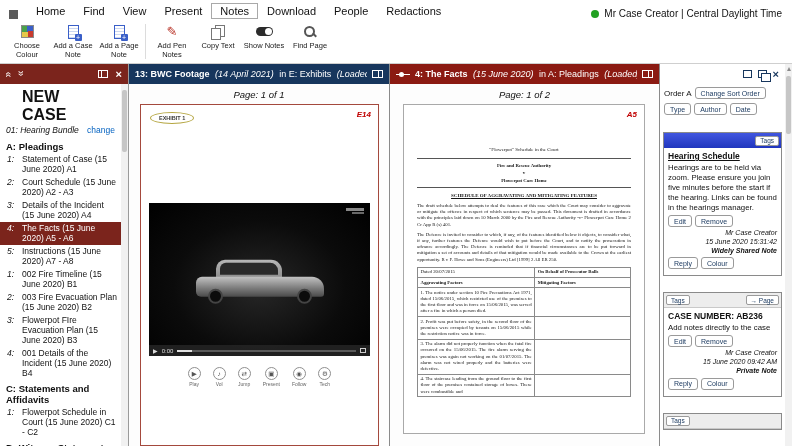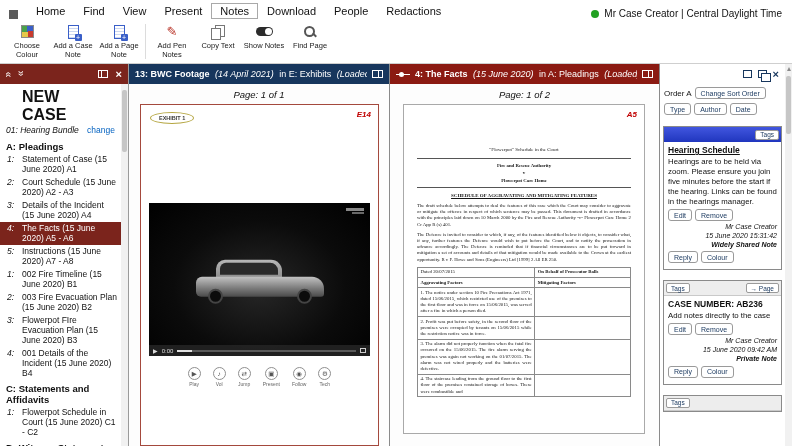--- a/index.html
+++ b/index.html
@@ -114,21 +114,21 @@
 
   
   .notes{left:660px;width:125px;}
   .np-head{height:20px;display:flex;align-items:center;justify-content:flex-end;gap:6px;padding:0 6px;color:#17365D;}
   .np-sq{width:9px;height:8px;border:1px solid #17365D;position:relative;cursor:default;}
   .np-sq.b:after{content:"";position:absolute;left:2px;top:2px;width:8px;height:7px;border:1px solid #17365D;background:#fff;}
   .np-close{font-size:11px;line-height:11px;font-weight:bold;color:#17365D;cursor:default;}
   .np-row{display:flex;align-items:center;gap:3px;padding:3px 4px 1px;font-size:8px;white-space:nowrap;overflow:hidden;}
   .btn{display:inline-block;background:#fff;border:1px solid #9a9a9a;border-radius:3px;font-size:7px;padding:1.5px 5px;color:#17365D;cursor:default;white-space:nowrap;}
   .btn.tiny{font-size:6.5px;padding:0.5px 4px;border-radius:2px;}
-  .note-card{margin:10px 3px 5px;border:1px solid #8a8a8a;background:#fff;}
+  .note-card{margin:16px 3px 5px;border:1px solid #8a8a8a;background:#fff;}
   .nc-head{height:15px;display:flex;align-items:center;justify-content:flex-end;gap:3px;padding:0 2px;}
   .nc-head.blue{background:linear-gradient(180deg,#4156df,#2036be);}
   .nc-head.plain{background:#ededed;border-bottom:1px solid #c9c9c9;justify-content:space-between;}
   .nc-body{padding:3px 4px 4px;}
   .nc-title{font-weight:bold;text-decoration:underline;font-size:8.5px;margin-bottom:2px;}
   .nc-title.nl{text-decoration:none;}
   .nc-text{font-size:7.8px;line-height:10px;margin-bottom:2px;}
   .nc-btnrow{display:flex;gap:3px;margin:2px 0;}
   .nc-meta{text-align:right;font-style:italic;font-size:7px;line-height:8.8px;}
   .nc-meta .vis{font-weight:bold;}

